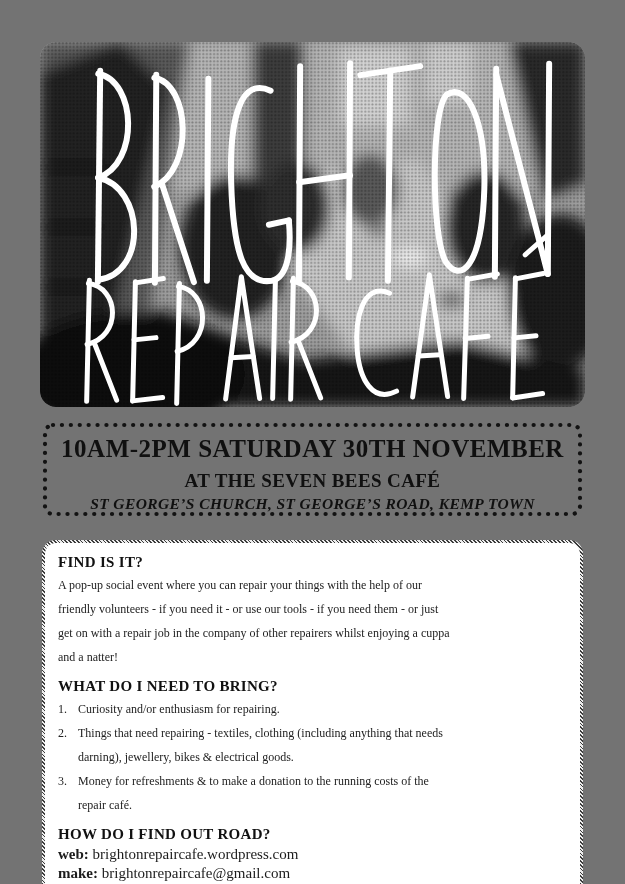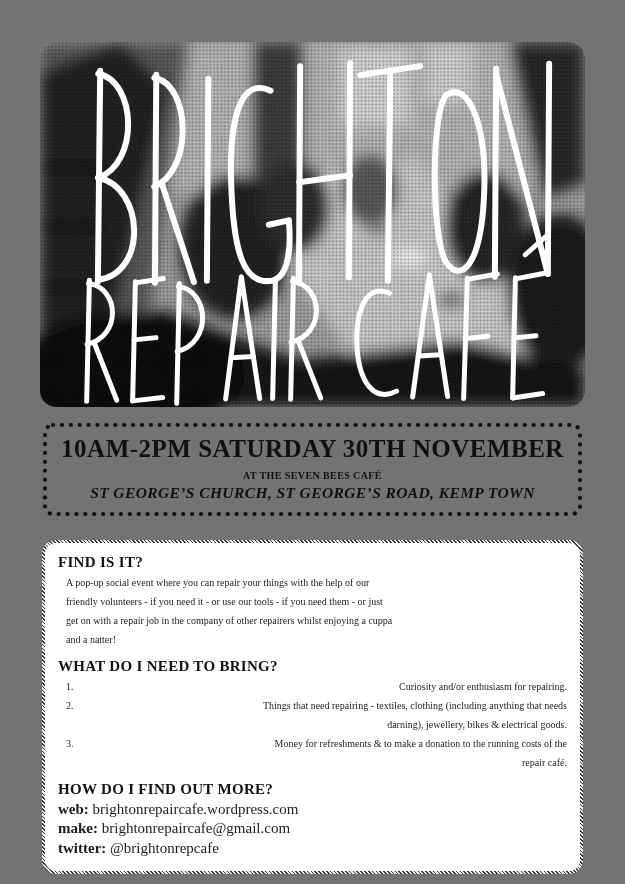--- a/index.html
+++ b/index.html
@@ -9,35 +9,35 @@
   
   .photo{position:absolute;left:40px;top:42px;width:545px;height:365px;
          border-radius:16px;overflow:hidden;background:#9b9b9b;}
   .photo svg{display:block;width:100%;height:100%;}
 
   
   .event-box{position:absolute;left:42px;top:422px;width:541px;height:95px;text-align:center;}
   .event-box .dots{position:absolute;inset:0;}
   .event-headline{margin-top:13px;font-size:25px;font-weight:bold;letter-spacing:.5px;color:#101010;
                   font-family:"Liberation Serif",serif;}
-  .event-venue{margin-top:7px;font-size:10px;font-weight:bold;letter-spacing:.4px;color:#101010;}
+  .event-venue{margin-top:7px;font-size:19px;font-weight:bold;letter-spacing:.4px;color:#101010;}
   .event-address{margin-top:3px;font-size:15.5px;font-weight:bold;letter-spacing:.4px;color:#101010;font-style:italic;}
 
   
   .info-outer{position:absolute;left:42px;top:540px;width:541px;box-sizing:border-box;
               border-radius:14px;padding:3px;
               background:repeating-linear-gradient(45deg,#3c3c3c 0 1.2px,#ededed 1.2px 2.7px);}
   .info-inner{background:#fff;border-radius:11px;padding:11px 13px 13px 13px;min-height:270px;}
   .sec-h{font-size:15px;font-weight:bold;letter-spacing:.3px;color:#111;margin:9px 0 2px 0;}
   .sec-h.first{margin-top:0;}
-  .body-text{font-size:10px;line-height:19px;color:#222;margin-left:8px;}
+  .body-text{font-size:12px;line-height:24px;color:#222;}
   .pre{white-space:pre-line;}
   .li{display:flex;}
   .li .num{min-width:20px;flex:0 0 20px;}
-  .li .txt{flex:1;text-align:right;}
+  .li .txt{flex:1;}
   .b{font-weight:normal;}
   .contact{font-size:15px;line-height:19.3px;white-space:nowrap;}
   .contact .lab{font-weight:bold;}
 </style>
 </head>
 <body>
 
 <div class="page">
 
   <div class="photo">
@@ -162,21 +162,21 @@
         <span class="txt pre"><span>Things that need repairing - </span><span class="b">textiles, clothing</span><span> (including anything that needs
 darning), </span><span class="b">jewellery, bikes &amp; electrical goods.</span></span>
       </div>
 
       <div class="li body-text">
         <span class="num">3.</span>
         <span class="txt pre">Money for refreshments &amp; to make a donation to the running costs of the
 repair café.</span>
       </div>
 
-      <div class="sec-h">HOW DO I FIND OUT MORE?</div>
+      <div class="sec-h">HOW DO I FIND OUT ROAD?</div>
 
       <div class="contact">
         <span class="lab">web:</span>
         <span>brightonrepaircafe.wordpress.com</span>
       </div>
       <div class="contact">
         <span class="lab">make:</span>
         <span>brightonrepaircafe@gmail.com</span>
       </div>
       <div class="contact">

